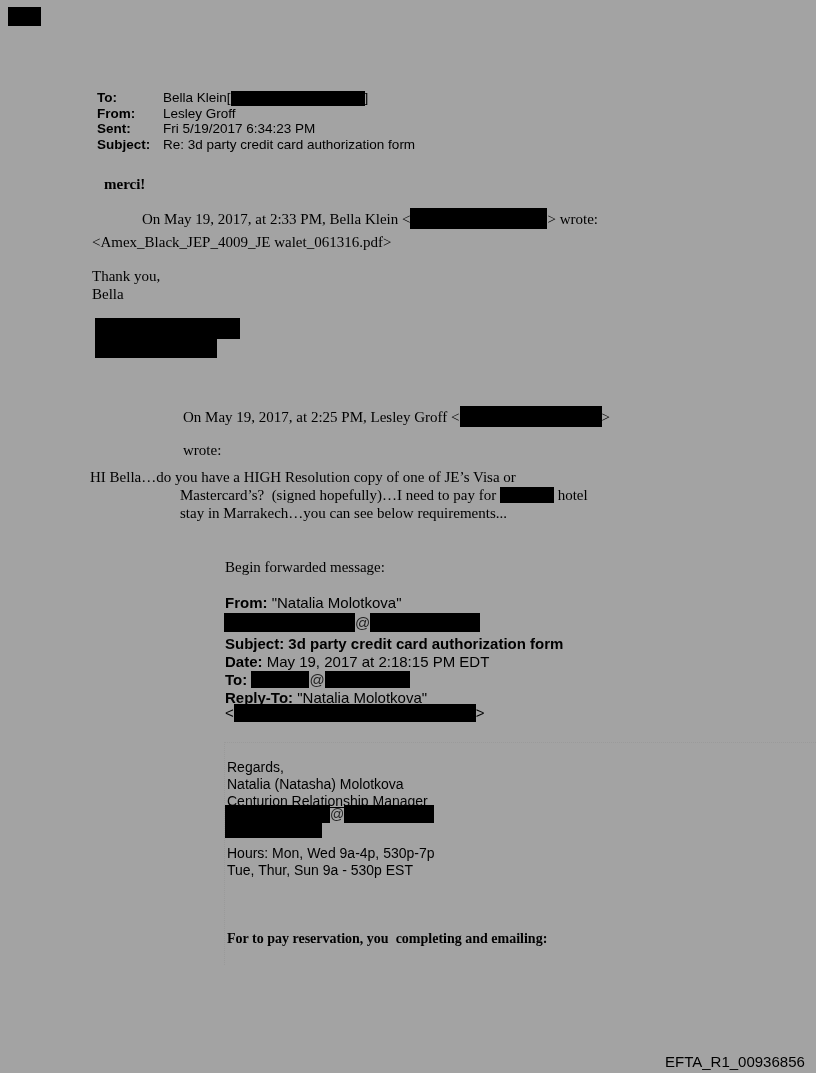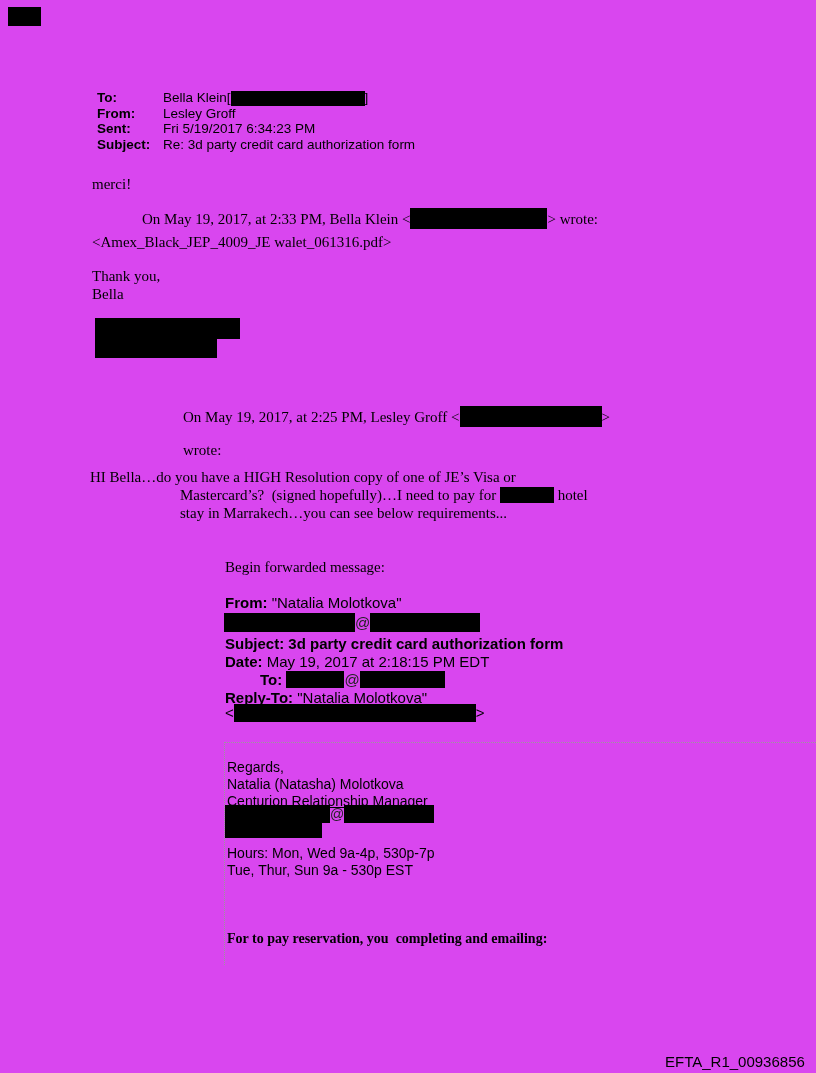--- a/index.html
+++ b/index.html
@@ -1,18 +1,18 @@
 <!DOCTYPE html>
 <html><head>
 <meta charset="utf-8">
 <style>
   html,body { margin:0; padding:0; background:#e8e8e8; }
   .page {
     position:relative; width:816px; height:1073px; margin:0 auto;
-    background:#d946ef; color:#000; overflow:hidden;
+    background:#a3a3a3; color:#000; overflow:hidden;
     font-family:"Liberation Serif", serif;
   }
   .line { position:absolute; white-space:pre; }
   .serif  { font-family:"Liberation Serif", serif; font-size:15px; }
   .sans   { font-family:"Liberation Sans", sans-serif; }
   .hdr    { font-size:13.5px; }
   .fwd    { font-size:15px; }
   .sig    { font-size:14px; }
   .b      { font-weight:bold; }
   .redact { display:inline-block; background:#000; }
@@ -56,21 +56,21 @@
   </div>
   <div class="hrow sans hdr" style="top:121px;">
     <span class="hlabel">Sent:</span>
     <span>Fri 5/19/2017 6:34:23 PM</span>
   </div>
   <div class="hrow sans hdr" style="top:136.5px;">
     <span class="hlabel">Subject:</span>
     <span>Re: 3d party credit card authorization form</span>
   </div>
 
-  <div class="line serif" style="left:92px; top:176px;">merci!</div>
+  <div class="line serif" style="left:104px; top:176px;font-weight:bold;">merci!</div>
 
   <div class="line serif" style="left:142px; top:208px;"><span>On May 19, 2017, at 2:33 PM, Bella Klein &lt;</span><span class="redact r-q1"></span><span>&gt; wrote:</span></div>
 
   <div class="line serif" style="left:92px; top:234px;">&lt;Amex_Black_JEP_4009_JE walet_061316.pdf&gt;</div>
   <div class="line serif" style="left:92px; top:268px;">Thank you,</div>
   <div class="line serif" style="left:92px; top:286px;">Bella</div>
 
   <div class="r-bar1"></div>
   <div class="r-bar2"></div>
 
@@ -84,21 +84,21 @@
   <div class="line serif" style="left:225px; top:559px;">Begin forwarded message:</div>
 
   <div class="line sans fwd" style="left:225px; top:594px;"><span class="b">From:</span><span> "Natalia Molotkova"</span></div>
 
   <div class="line sans fwd" style="left:224px; top:613px;"><span class="redact r-fe1"></span><span class="at">@</span><span class="redact r-fe2"></span></div>
 
   <div class="line sans fwd b" style="left:225px; top:635px;"><span>Subject:</span><span> 3d party credit card authorization form</span></div>
 
   <div class="line sans fwd" style="left:225px; top:653px;"><span class="b">Date:</span><span> May 19, 2017 at 2:18:15 PM EDT</span></div>
 
-  <div class="line sans fwd" style="left:225px; top:671px;margin-left:35px;"><span class="b">To:</span><span> </span><span class="redact r-ft1"></span><span class="at">@</span><span class="redact r-ft2"></span></div>
+  <div class="line sans fwd" style="left:225px; top:671px;"><span class="b">To:</span><span> </span><span class="redact r-ft1"></span><span class="at">@</span><span class="redact r-ft2"></span></div>
 
   <div class="line sans fwd" style="left:225px; top:689px;"><span class="b">Reply-To:</span><span> "Natalia Molotkova"</span></div>
 
   <div class="line sans fwd" style="left:225px; top:704px;"><span>&lt;</span><span class="redact r-fa"></span><span>&gt;</span></div>
 
   <div class="q-top"></div>
   <div class="q-left"></div>
 
   <div class="line sans sig" style="left:227px; top:759px;">Regards,</div>
   <div class="line sans sig" style="left:227px; top:776px;">Natalia (Natasha) Molotkova</div>

